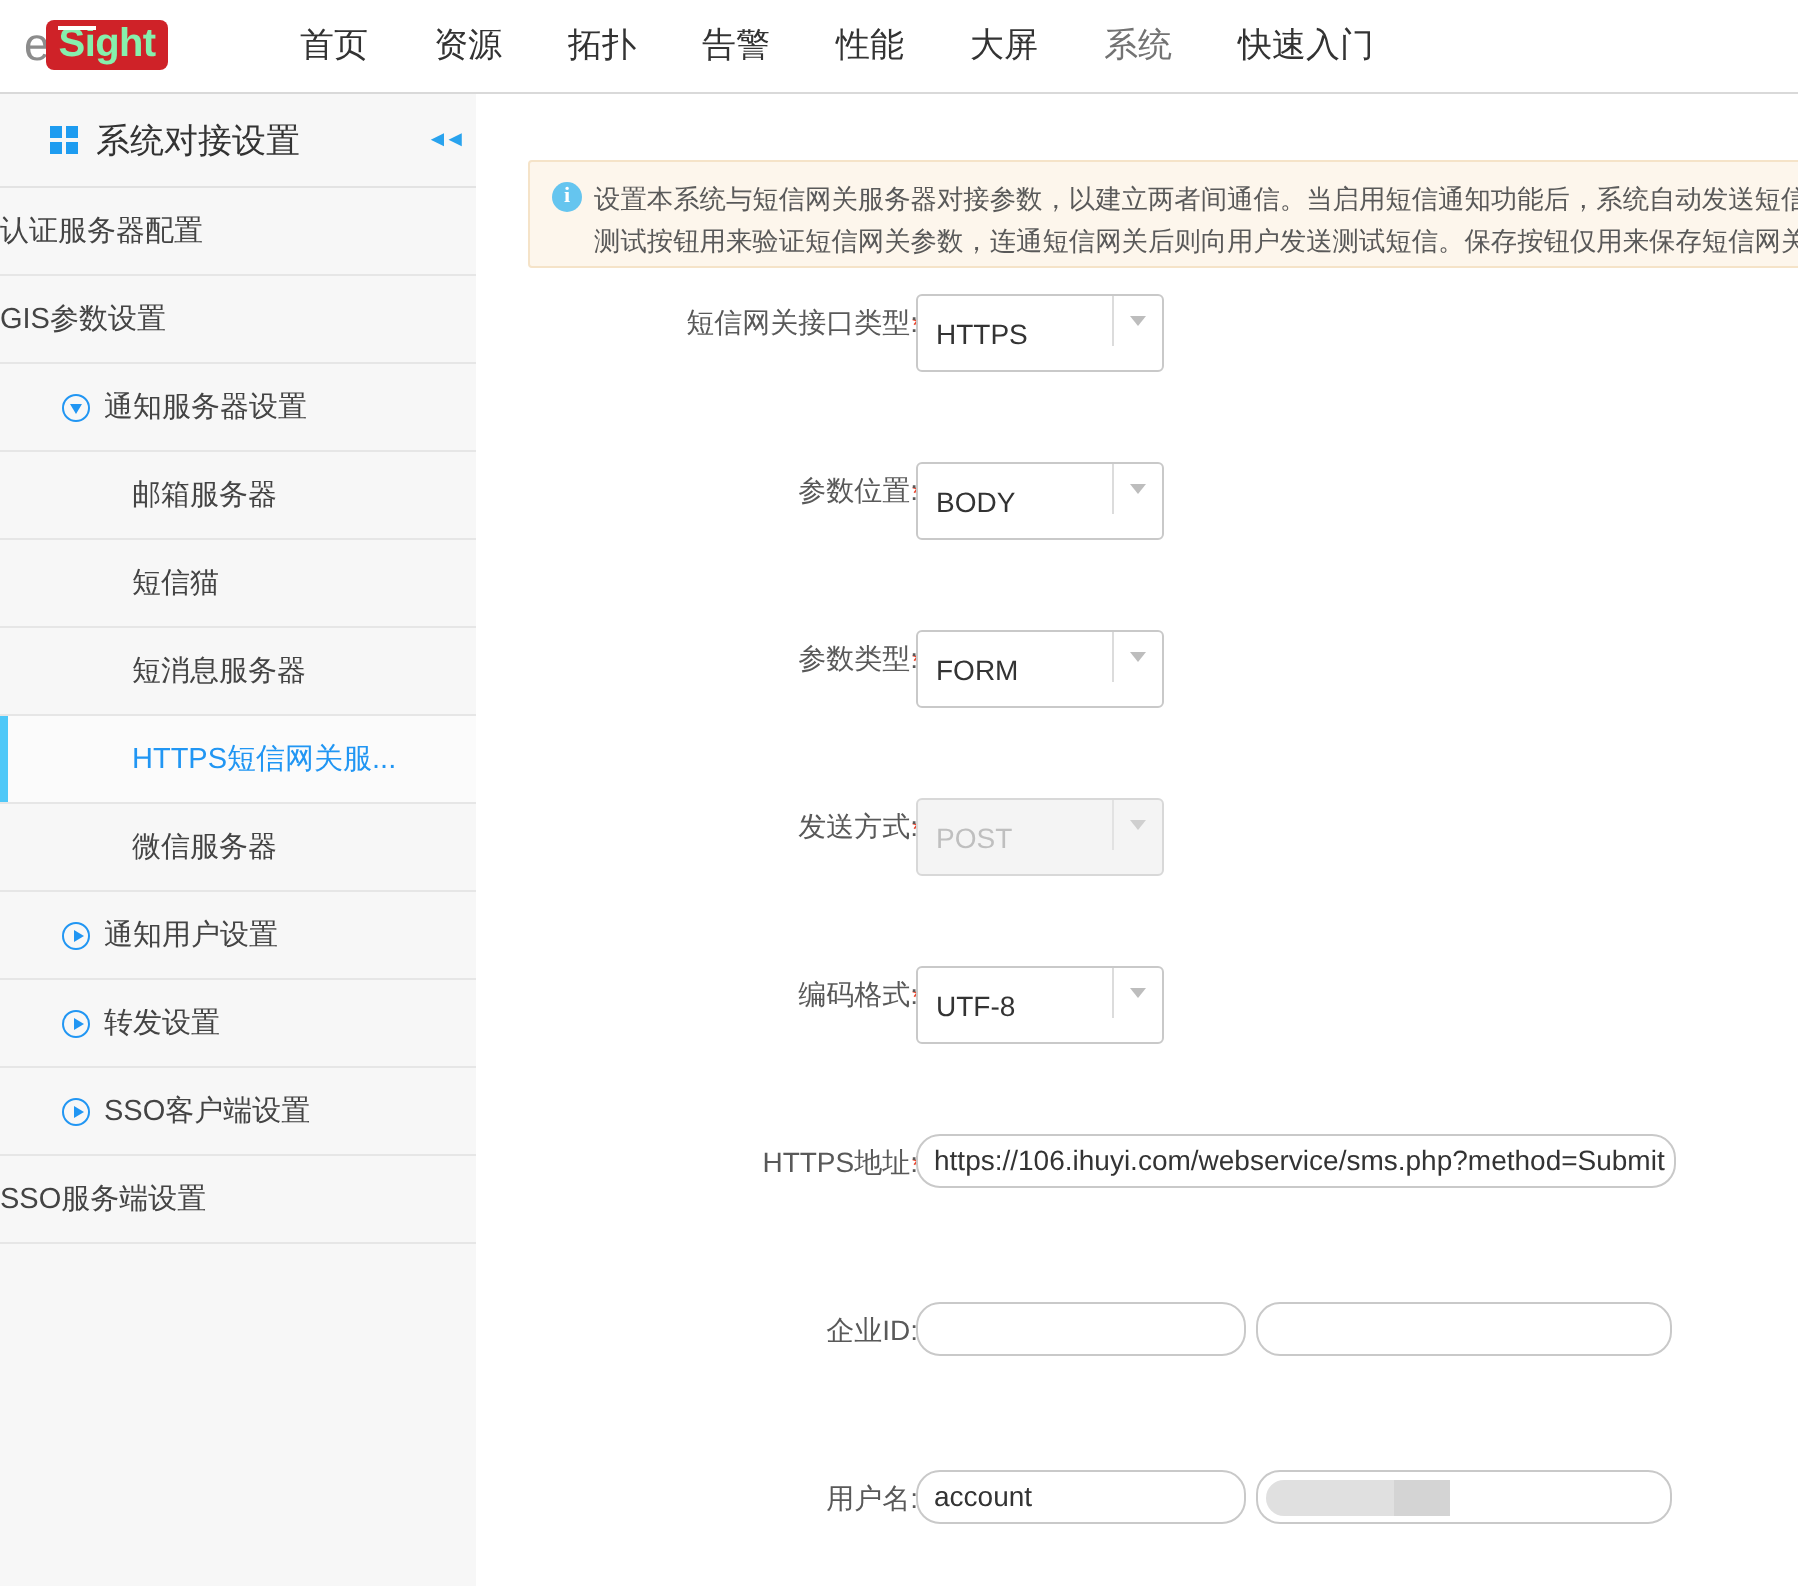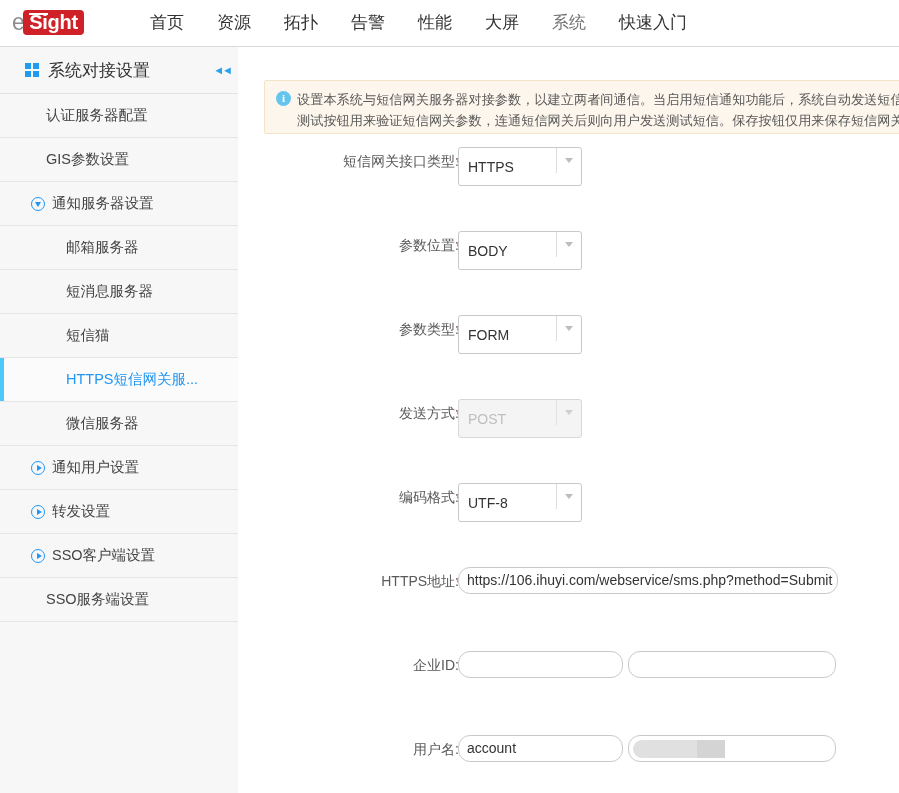--- a/index.html
+++ b/index.html
@@ -29,21 +29,21 @@
     font-family: "Liberation Sans", sans-serif;
   }
   .logo-badge {
     background: #cf2228;
     border-radius: 4px;
     padding: 2px 6px 3px 6px;
     margin-left: -1px;
     position: relative;
   }
   .logo-badge-text {
-    color: #ffffff; font-size: 20px; font-weight: 600;
+    color: #86efac; font-size: 20px; font-weight: 600;
     line-height: 1; letter-spacing: -0.3px;
     font-family: "Liberation Sans", sans-serif;
     display: block;
   }
   .logo-overline {
     position: absolute; left: 6px; top: 3px;
     width: 19px; height: 2px; background: #ffffff;
   }
 
   .nav {
@@ -95,21 +95,21 @@
   .side-item {
     position: relative;
     height: 44px;
     border-bottom: 1px solid #e6e6e6;
     display: flex; align-items: center;
     cursor: pointer;
     font-size: 14.5px;
     color: #444444;
   }
   .side-item .lbl { display: block; }
-  .side-item.lvl1 .lbl { padding-left: 46px; }
+  .side-item.lvl1 .lbl { }
   .side-item.lvl1.hasicon .lbl { padding-left: 52px; }
   .side-item.lvl2 .lbl { padding-left: 66px; }
   .side-item.active { background: #fbfbfb; text-align: center; }
   .side-item.active .lbl { color: #2196f3; }
   .side-item.active::before {
     content: ""; position: absolute; left: 0; top: 0;
     width: 4px; height: 100%; background: #4ec8f8;
   }
   .tri-icon {
     position: absolute; left: 31px; top: 50%;
@@ -275,24 +275,24 @@
         <span class="lbl">GIS参数设置</span>
       </div>
       <div class="side-item lvl1 hasicon">
         <span class="tri-icon down"></span>
         <span class="lbl">通知服务器设置</span>
       </div>
       <div class="side-item lvl2">
         <span class="lbl">邮箱服务器</span>
       </div>
       <div class="side-item lvl2">
+        <span class="lbl">短信猫</span>
+      </div>
+      <div class="side-item lvl2">
         <span class="lbl">短消息服务器</span>
-      </div>
-      <div class="side-item lvl2">
-        <span class="lbl">短信猫</span>
       </div>
       <div class="side-item lvl2 active">
         <span class="lbl">HTTPS短信网关服...</span>
       </div>
       <div class="side-item lvl2">
         <span class="lbl">微信服务器</span>
       </div>
       <div class="side-item lvl1 hasicon">
         <span class="tri-icon right"></span>
         <span class="lbl">通知用户设置</span>

